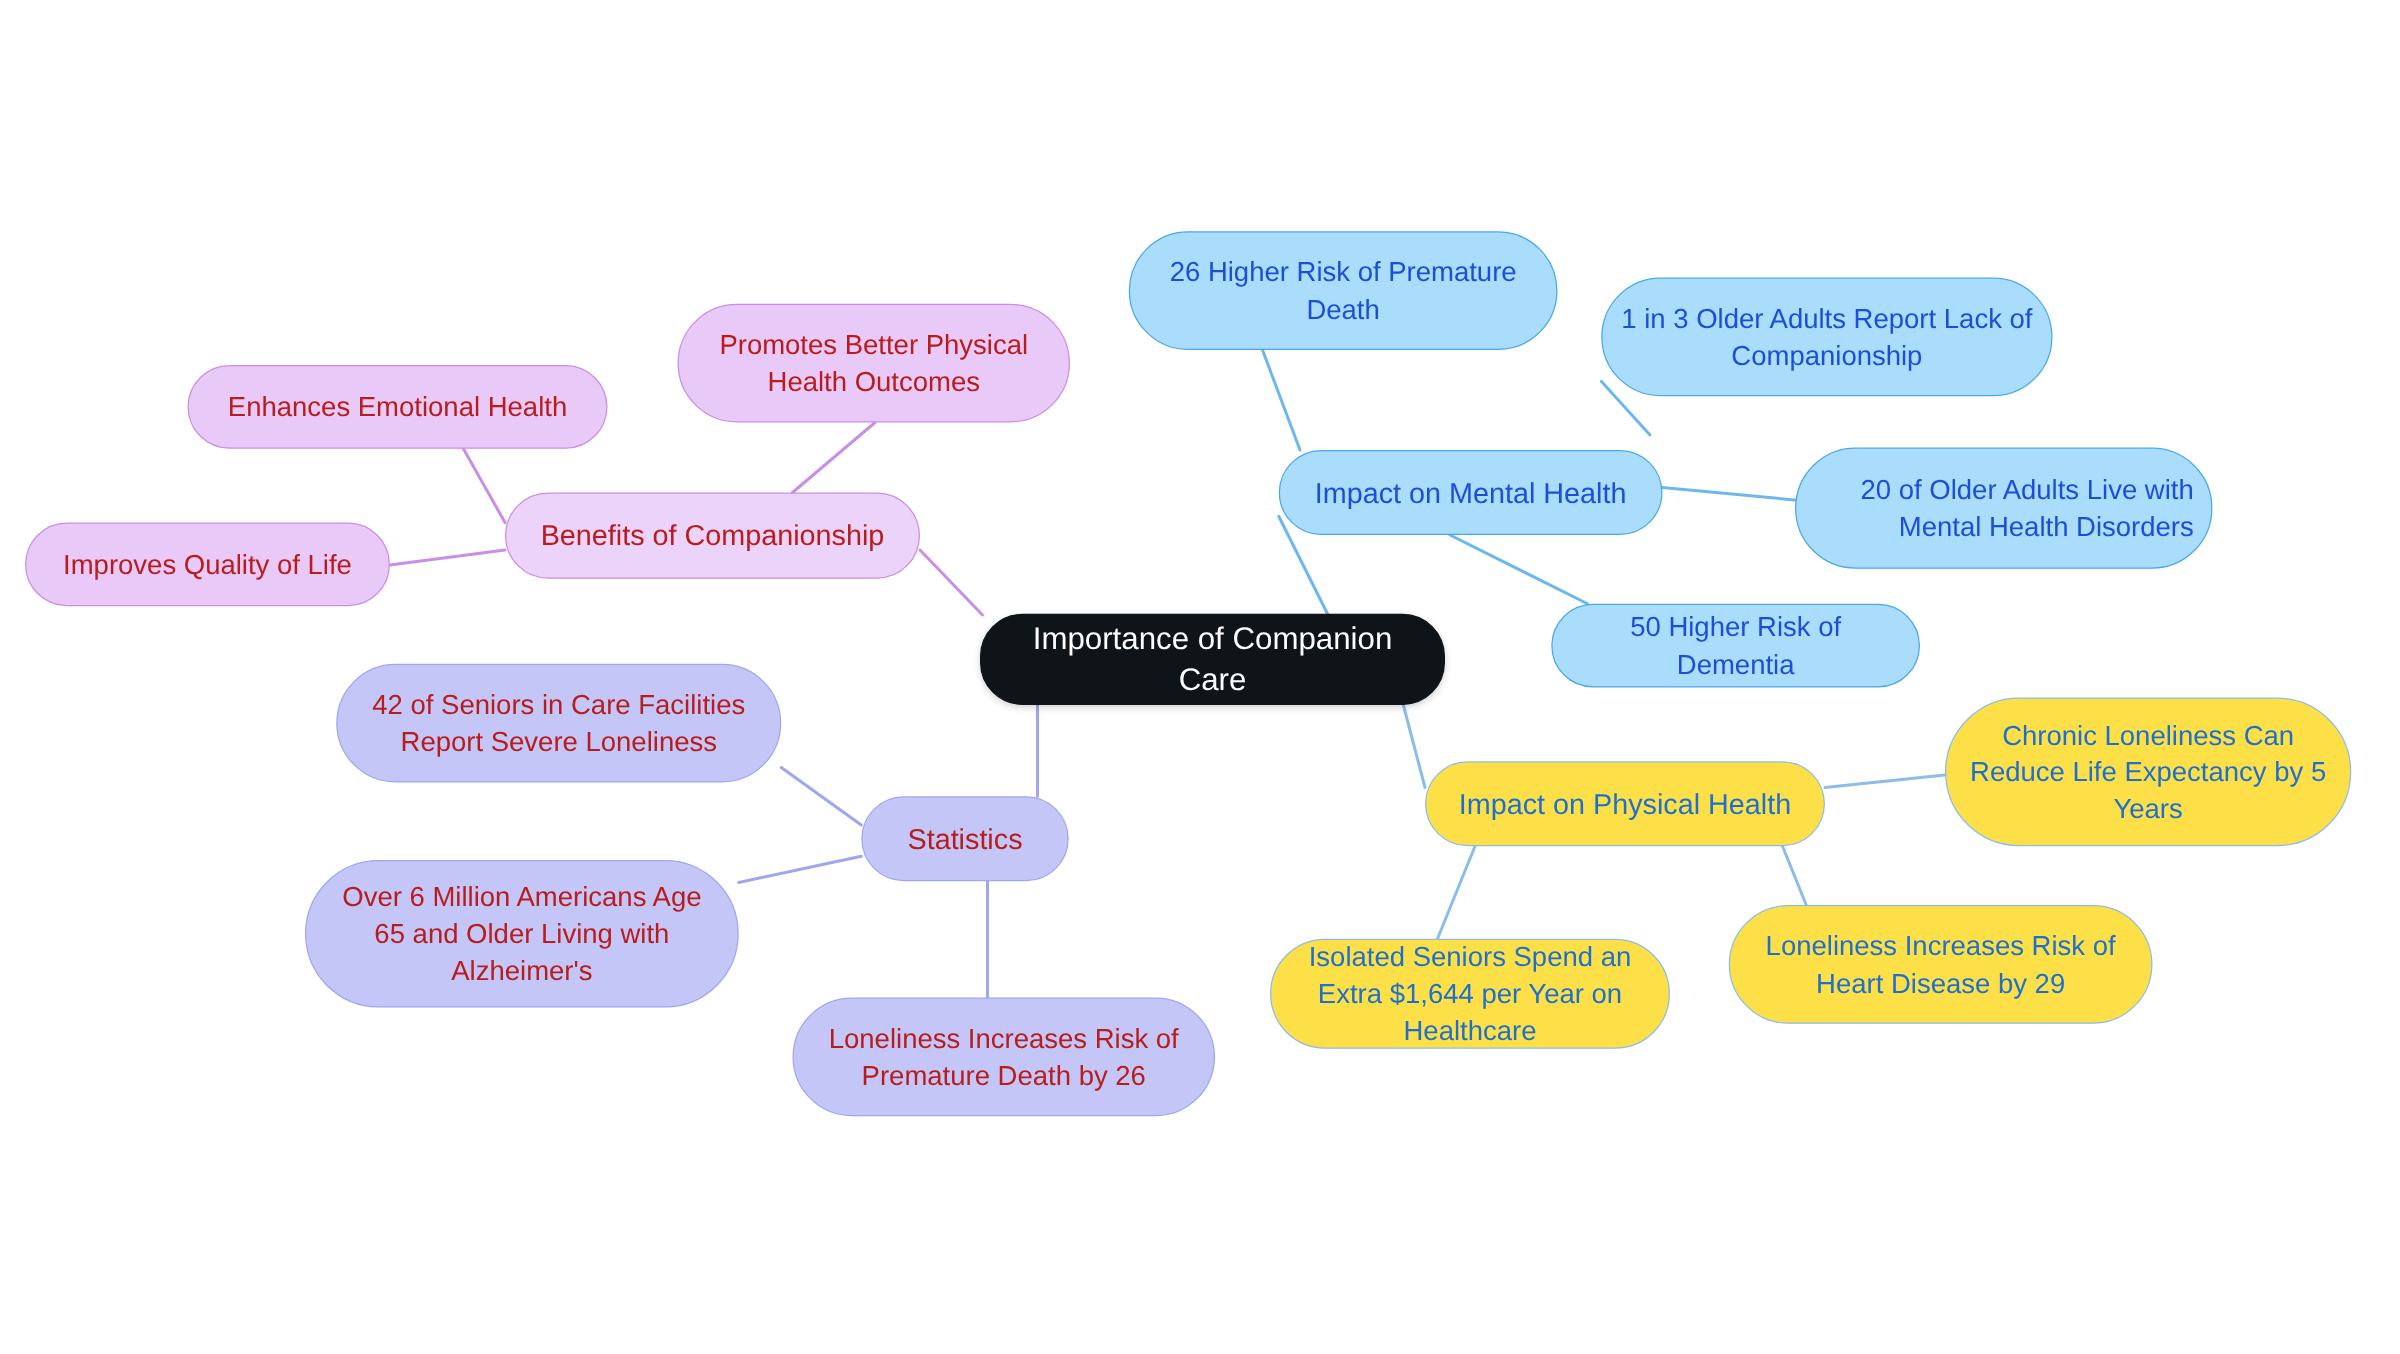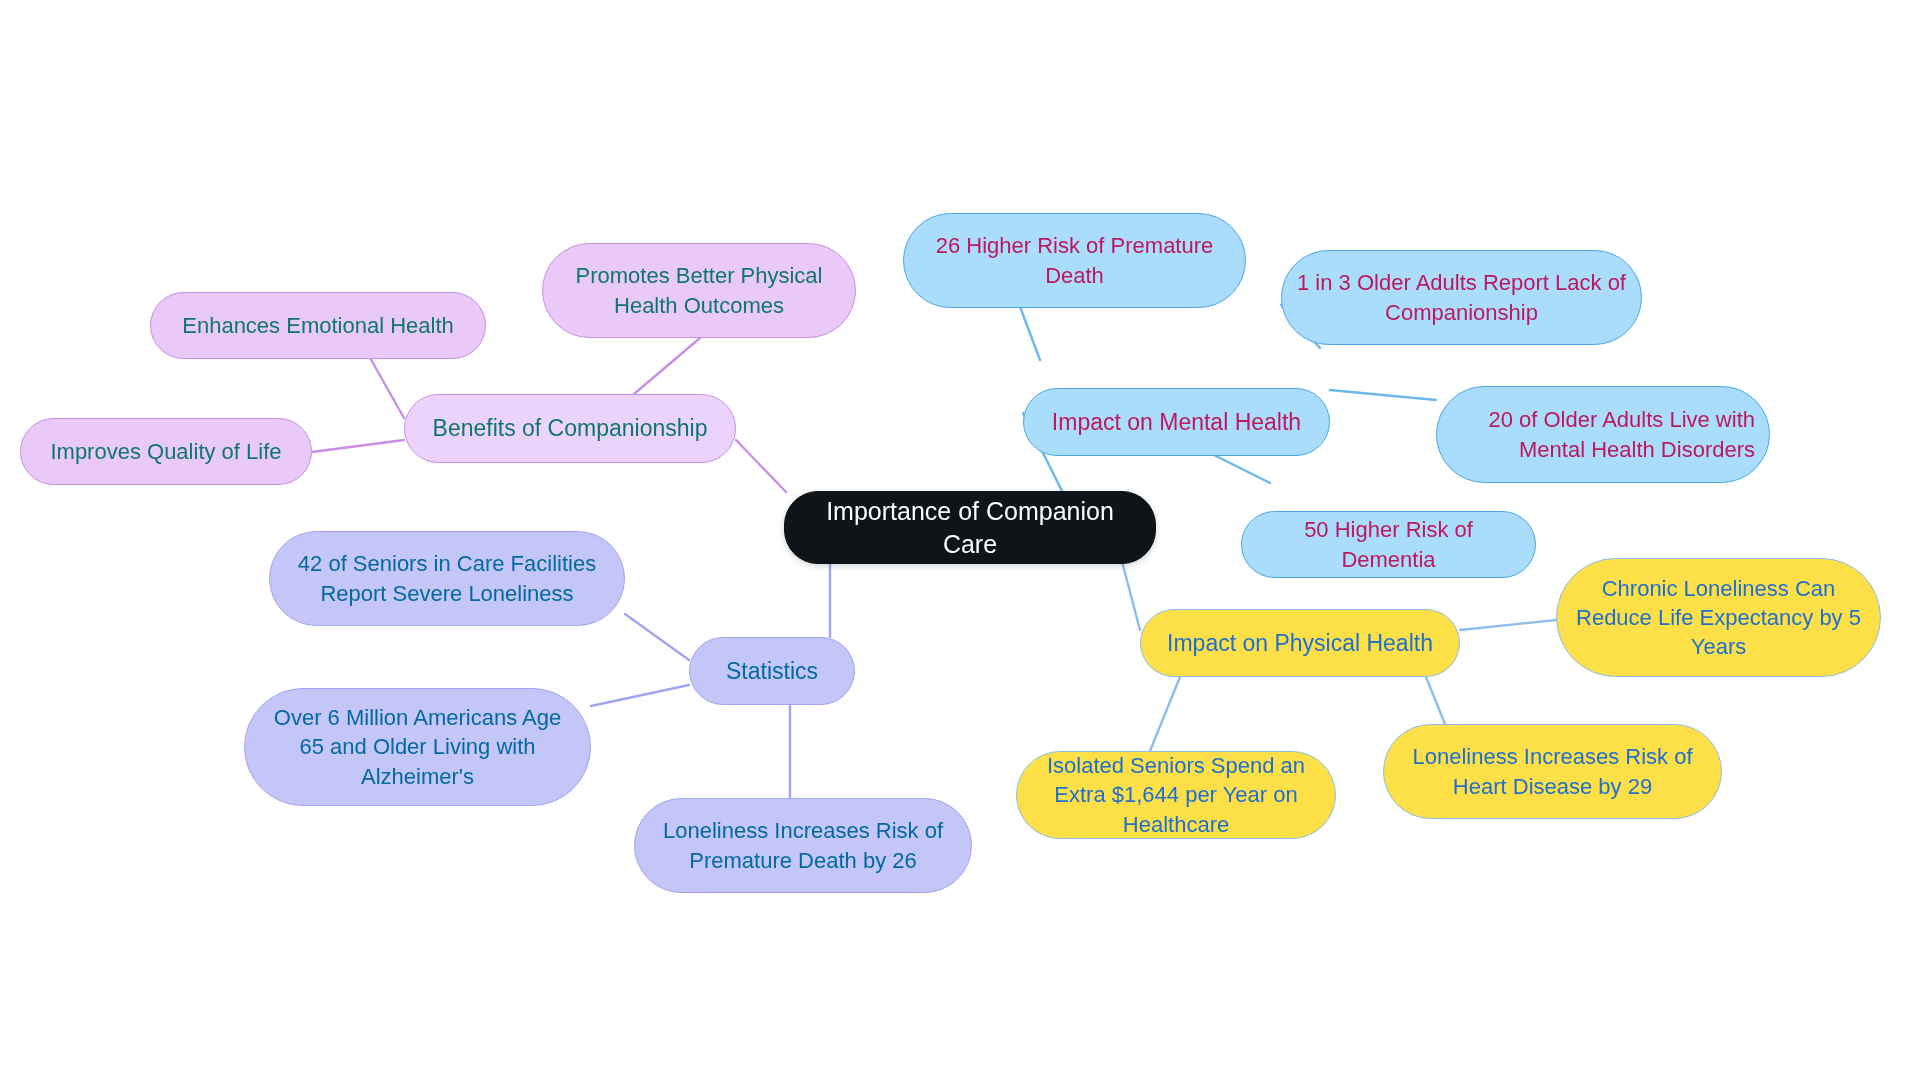--- a/index.html
+++ b/index.html
@@ -47,37 +47,36 @@
     background: #0f1419;
     border-color: #0f1419;
     color: #ffffff;
     font-size: 25px;
     border-radius: 34px;
     box-shadow: 0 2px 6px rgba(0,0,0,0.18);
   }
   .branch-mental, .leaf-mental {
     background: #aadcfb;
     border-color: #4aa8e8;
-    color: #be185d;
-    margin-top: 28px;
+    color: #1d4ed8;
   }
   .branch-physical, .leaf-physical {
     background: #fde047;
     border-color: #8cbdea;
     color: #1f6fce;
   }
   .branch-stats, .leaf-stats {
     background: #c3c6f7;
     border-color: #a0a6ee;
-    color: #0369a1;
+    color: #b91c1c;
   }
   .branch-benefits, .leaf-benefits {
     background: #e6c7f5;
     border-color: #c98ee6;
-    color: #0f766e;
+    color: #b91c1c;
   }
   .branch-benefits { background: #ecd3fa; }
   .leaf-benefits { background: #e9c9f7; }
   .sz-branch { font-size: 23px; }
   .sz-leaf { font-size: 22px; }
 </style>
 </head>
 <body>
 
 <div id="canvas">

